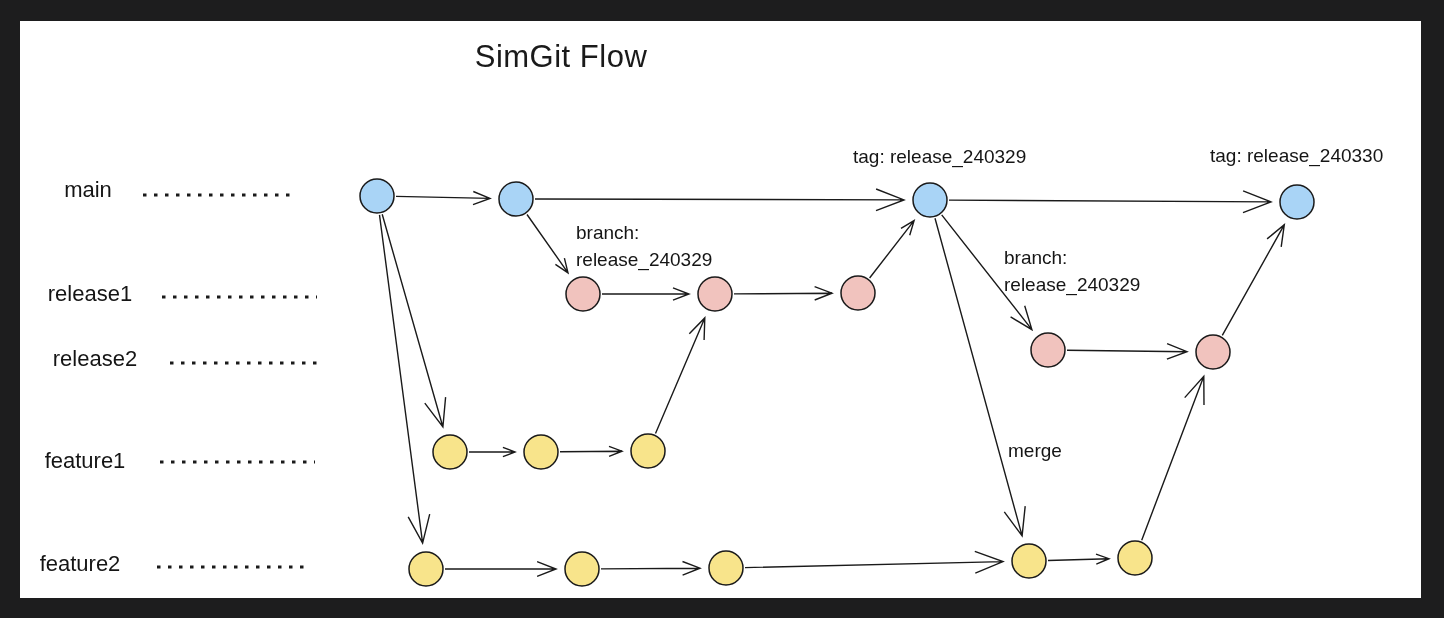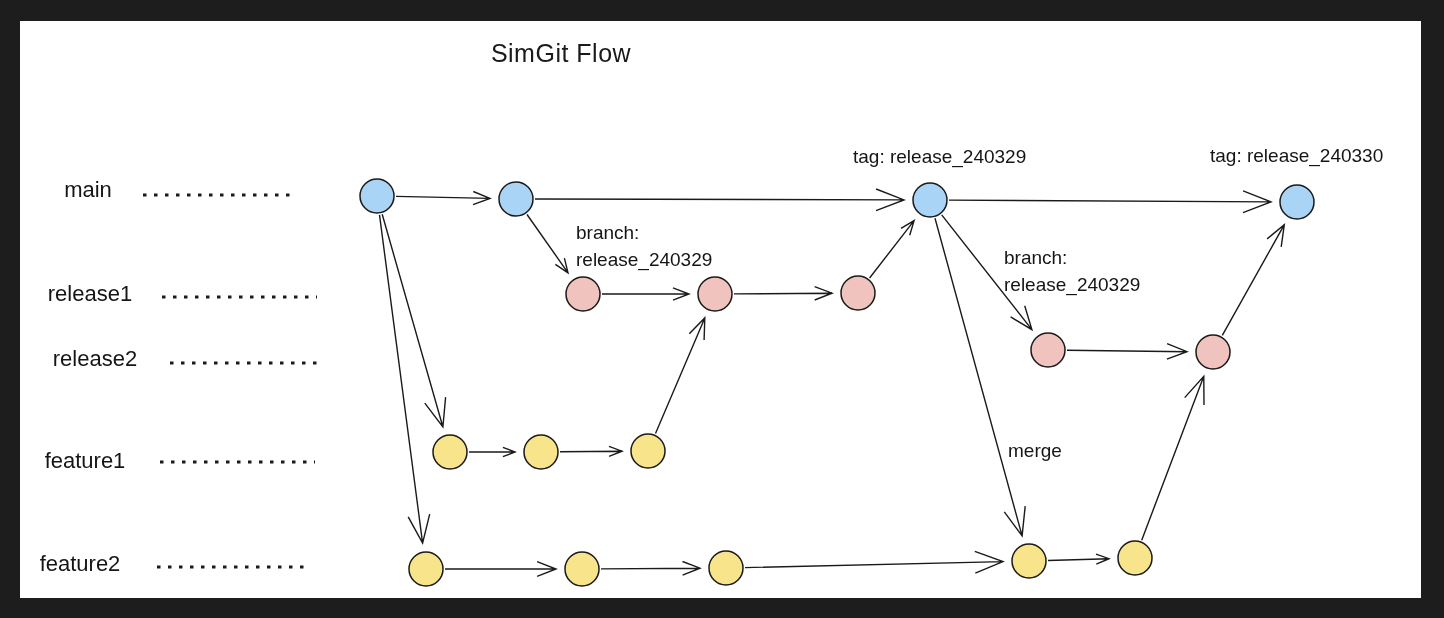--- a/index.html
+++ b/index.html
@@ -1,20 +1,20 @@
 <!DOCTYPE html>
 <html><head>
 <meta charset="utf-8">
 <style>
   html,body{margin:0;padding:0;background:#1d1d1e;}
   .stage{position:relative;width:1444px;height:618px;background:#1d1d1e;overflow:hidden;
          font-family:"Liberation Sans",sans-serif;}
   .stage svg{position:absolute;left:0;top:0;}
   .title{position:absolute;top:39px;left:561px;transform:translateX(-50%);
-         font-size:25px;color:#1a1a1a;white-space:nowrap;letter-spacing:0.5px;}
+         font-size:31px;color:#1a1a1a;white-space:nowrap;letter-spacing:0.5px;}
   svg text{font-family:"Liberation Sans",sans-serif;fill:#151515;}
   svg .lane-label{font-size:22px;}
   svg .anno{font-size:19px;}
 </style>
 </head>
 <body>
 
 <div class="stage">
   <svg id="diagram" width="1444" height="618" viewBox="0 0 1444 618">
       <rect x="20" y="21" width="1401" height="577" fill="#ffffff"></rect>

